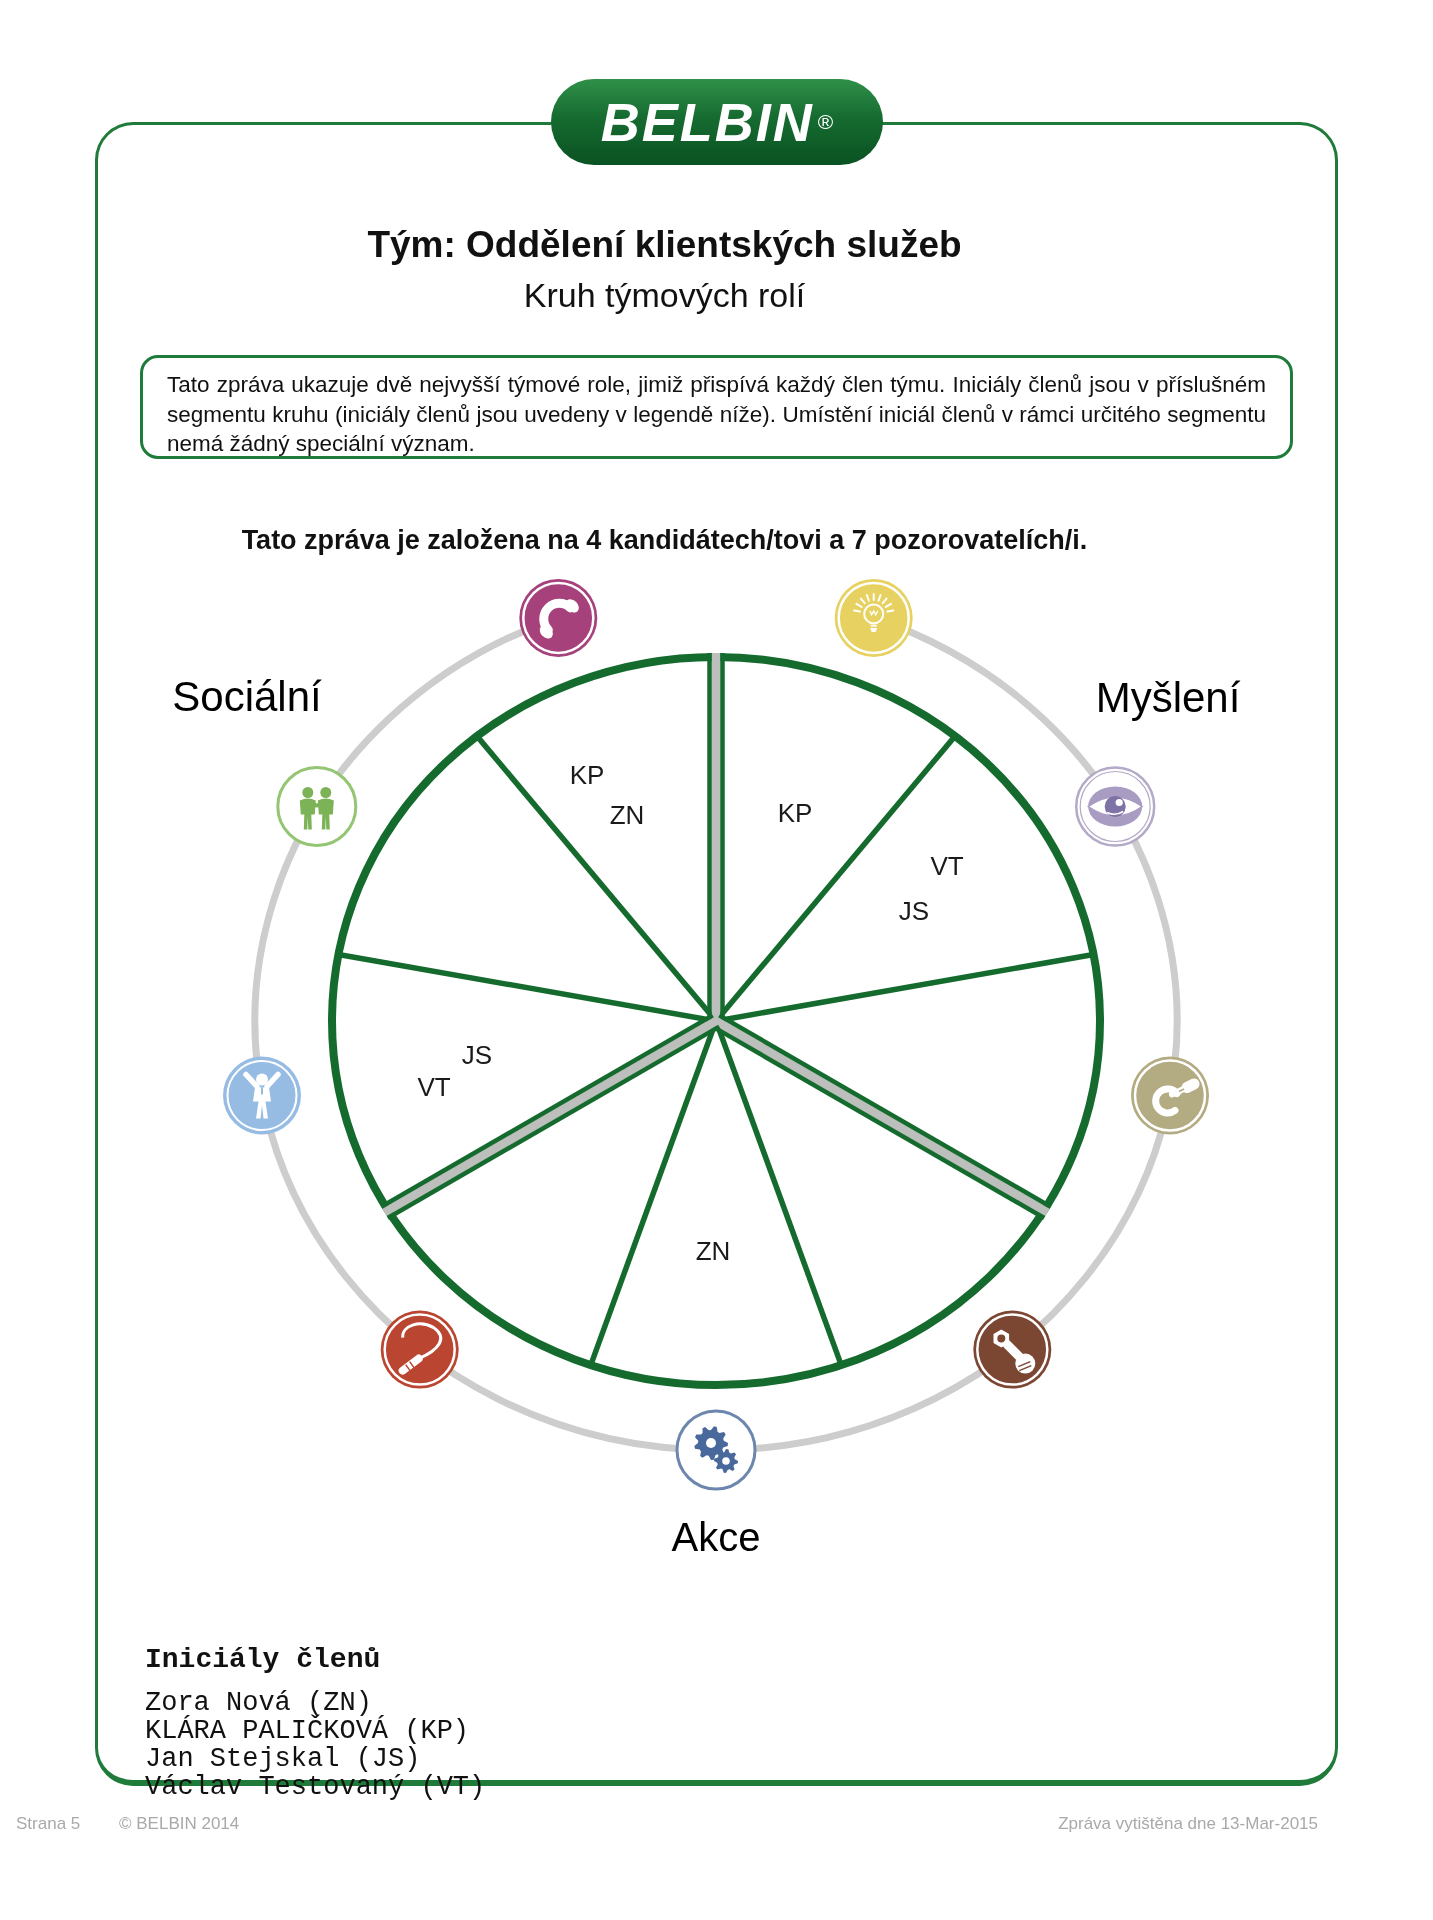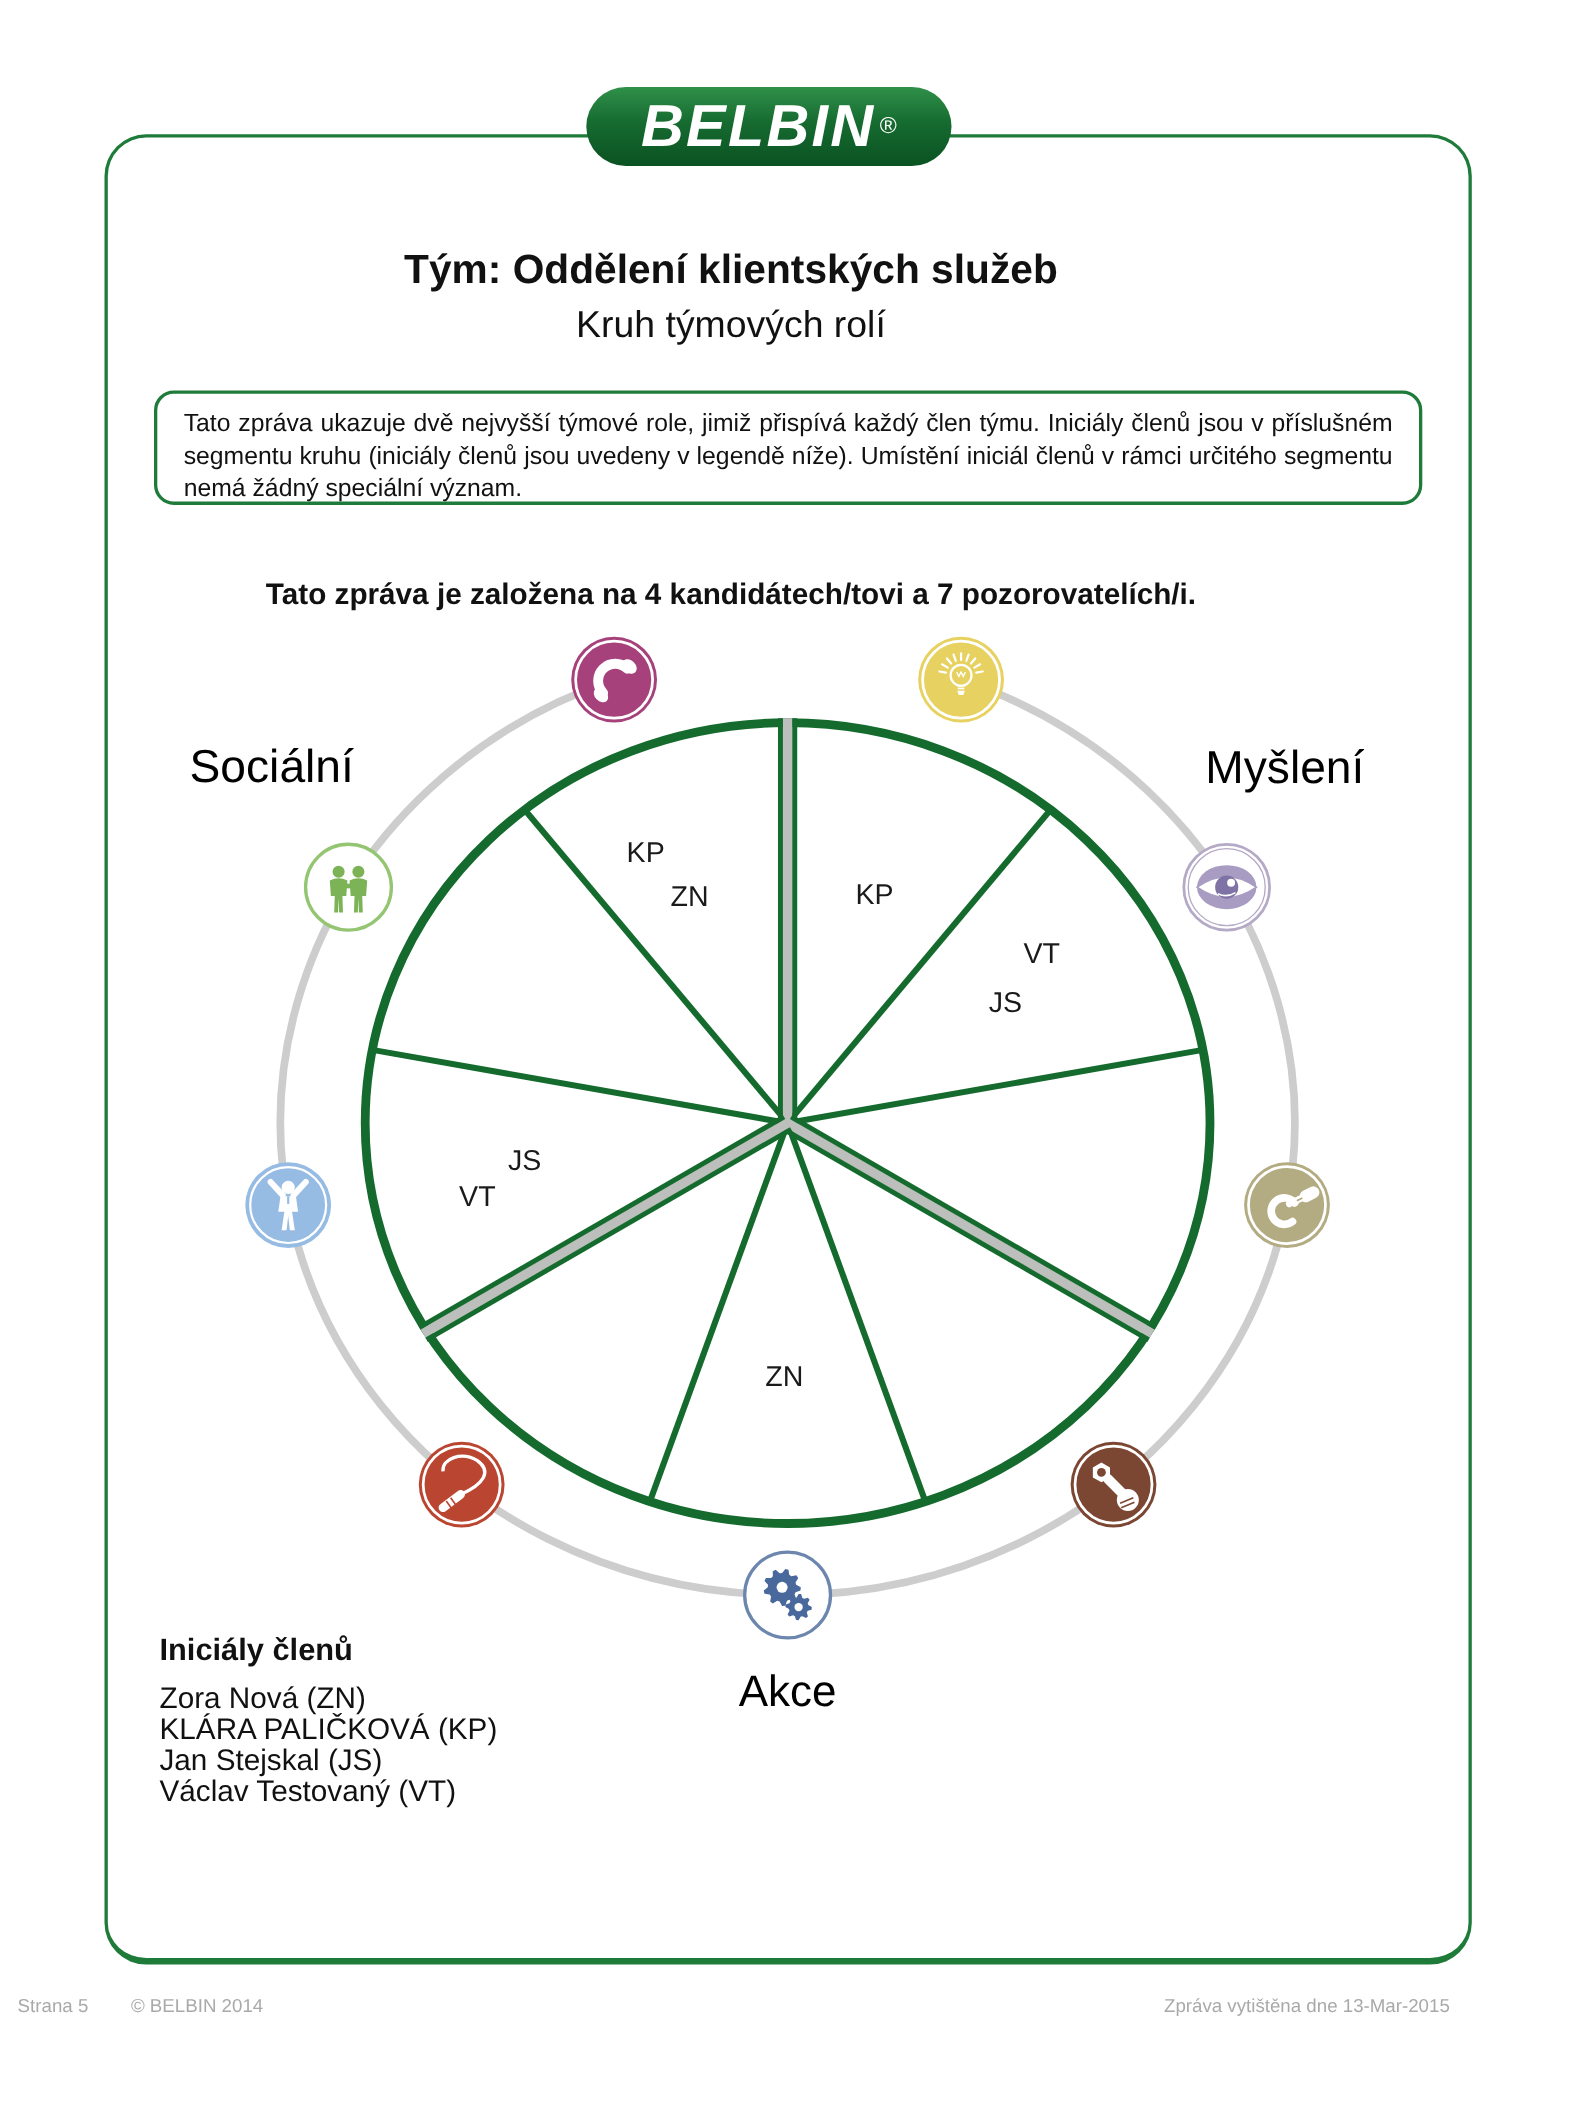--- a/index.html
+++ b/index.html
@@ -1,35 +1,35 @@
 <!DOCTYPE html>
 <html><head>
 <meta charset="utf-8">
 <style>
   html,body{margin:0;padding:0;background:#fff;}
   body{width:1433px;height:1920px;position:relative;font-family:"Liberation Sans",sans-serif;color:#111;overflow:hidden;}
   .abs{position:absolute;}
   
   #page-frame{left:95px;top:122px;width:1237px;height:1655px;border:3px solid #1e7b39;border-bottom-width:6px;border-radius:38px;}
   
-  #logo{left:533px;top:79px;width:332px;height:72px;border-radius:43px;background:linear-gradient(180deg,#2f9049 0%,#166b30 45%,#0a5222 100%);display:flex;align-items:center;justify-content:center;}
+  #logo{left:551px;top:79px;width:332px;height:86px;border-radius:43px;background:linear-gradient(180deg,#2f9049 0%,#166b30 45%,#0a5222 100%);display:flex;align-items:center;justify-content:center;}
   #logo .word{color:#fff;font-weight:bold;font-style:italic;font-size:54px;letter-spacing:2px;}
   #logo .reg{color:#fff;font-size:21px;font-weight:normal;font-style:normal;vertical-align:18px;margin-left:4px;}
   
   .center-line{left:0;width:1329px;text-align:center;}
   #team-title{top:224px;font-size:37px;font-weight:bold;}
   #subtitle{top:276px;font-size:34px;}
   
   #intro-box{left:140px;top:355px;width:1153px;height:104px;border:3px solid #1e7b39;border-radius:18px;box-sizing:border-box;padding:12px 24px 0 24px;}
   #intro-box p{margin:0;font-size:22.5px;line-height:29.5px;text-align:justify;}
   #basis-line{top:525px;font-size:27px;font-weight:bold;}
   
   #wheel{left:0;top:0;width:1433px;height:1920px;}
   
-  #legend{left:145px;top:1484px;}
+  #legend{left:145px;top:1644px;font-family:Liberation Mono, monospace;}
   #legend-heading{font-size:28px;font-weight:bold;margin:0 0 14px 0;}
   .legend-name{font-size:27px;line-height:28px;margin:0;}
   
   .footer-text{top:1814px;font-size:17px;color:#a9a9a9;}
   #footer-left{left:119px;}
   #footer-center{left:16px;width:1433px;}
   #footer-right{right:115px;}
 </style>
 </head>
 <body>

